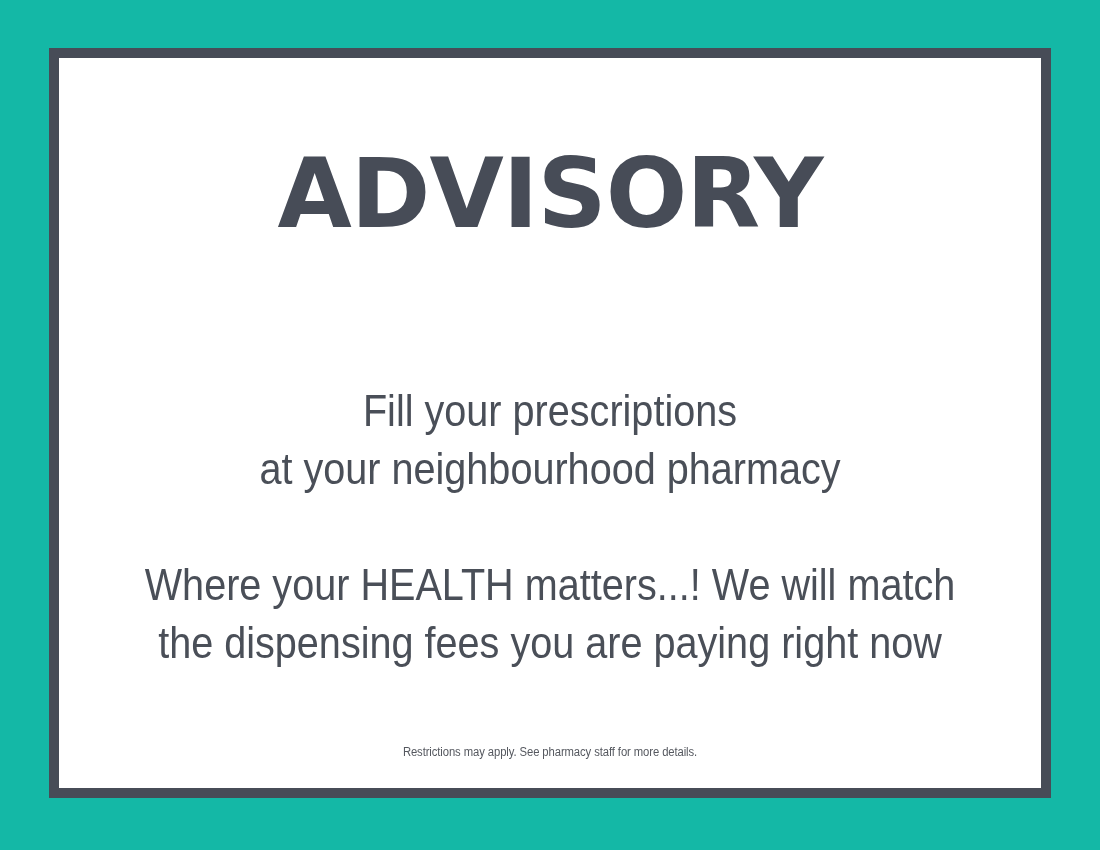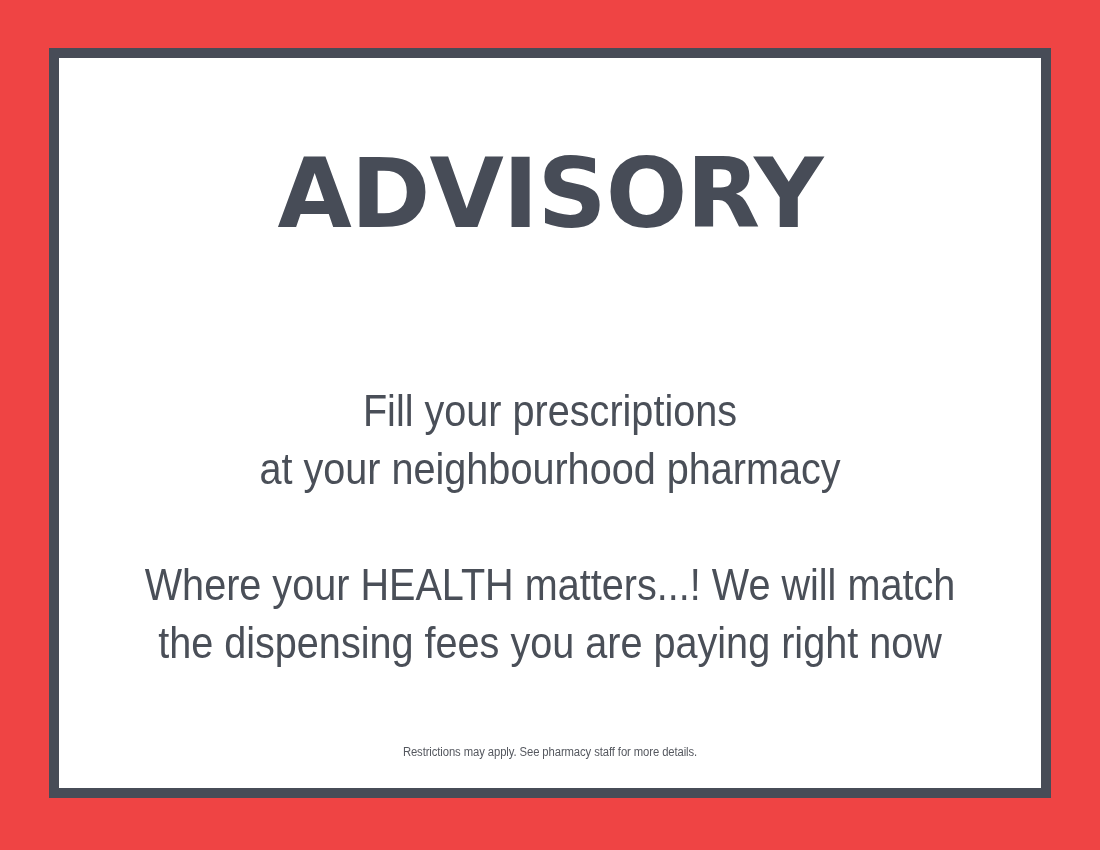--- a/index.html
+++ b/index.html
@@ -11,21 +11,21 @@
     width: 1100px;
     height: 850px;
     font-family: "DejaVu Sans", sans-serif;
     overflow: hidden;
   }
 
   .poster {
     position: relative;
     width: 1100px;
     height: 850px;
-    background: #ef4444;
+    background: #14b8a6;
     box-sizing: border-box;
   }
 
   
   .frame {
     position: absolute;
     left: 49px;
     top: 48px;
     width: 1002px;
     height: 750px;

